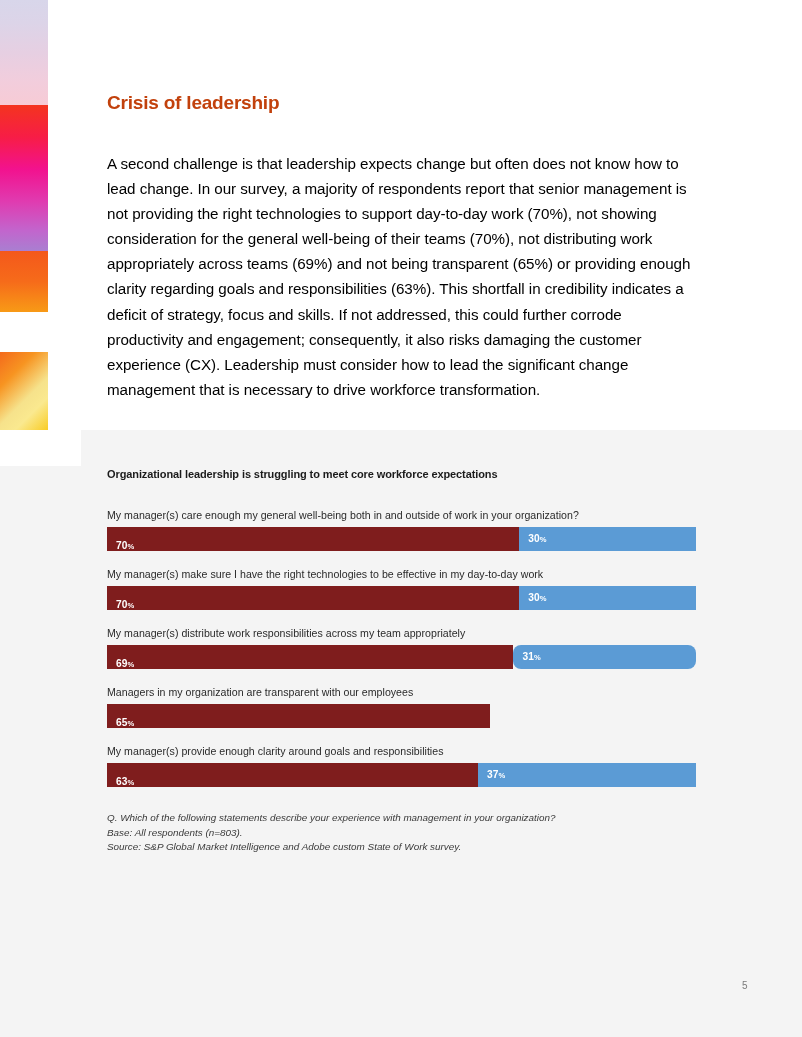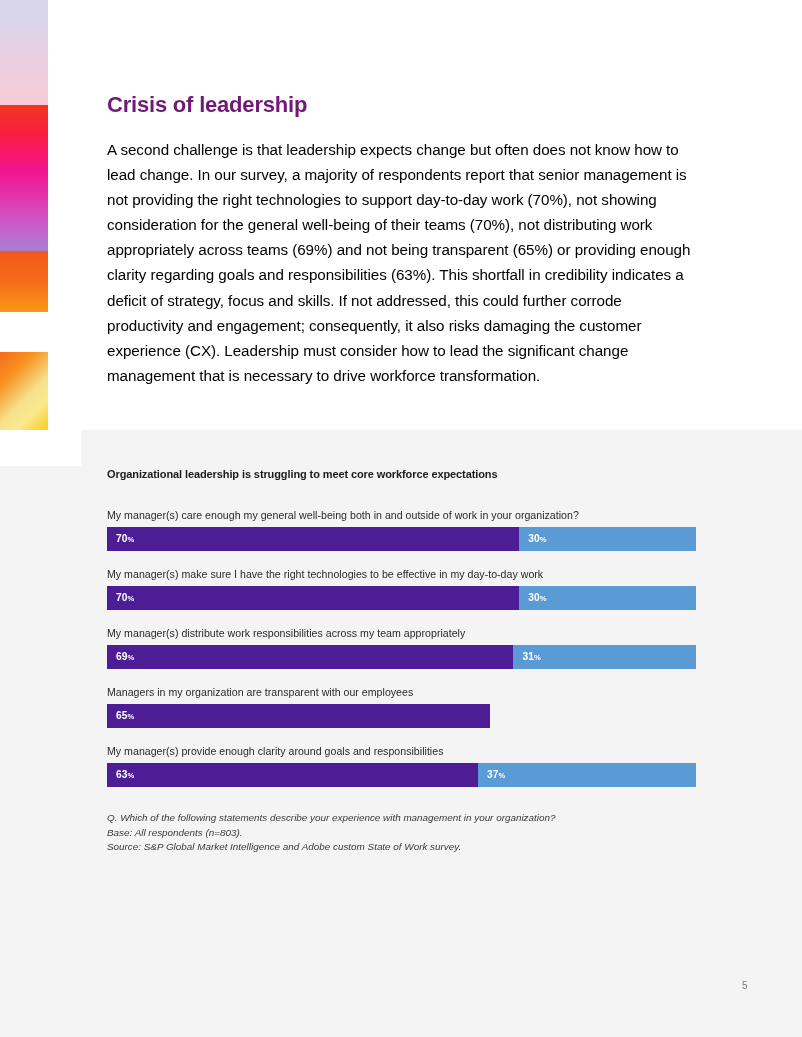--- a/index.html
+++ b/index.html
@@ -52,24 +52,24 @@
   }
 
   
   #article {
     position: absolute;
     left: 107px;
     top: 92px;
     width: 592px;
   }
   #heading {
-    margin: 0 0 19px 0;
-    font-size: 22px;
-    font-weight: 700;
-    color: #701a75;
+    margin: 0 0 37px 0;
+    font-size: 19px;
+    font-weight: 700;
+    color: #c2410c;
     letter-spacing: -0.2px;
   }
   #body-text {
     margin: 0;
     font-size: 15.2px;
     line-height: 25.1px;
     color: #000000;
     letter-spacing: -0.05px;
   }
 
@@ -101,21 +101,21 @@
     height: 24px;
     overflow: hidden;
   }
   .seg {
     display: flex;
     align-items: center;
     height: 24px;
     box-sizing: border-box;
     padding-left: 9px;
   }
-  .seg-no  { background: #4c1d95; }
+  .seg-no  { background: #7f1d1d; align-items: flex-end; }
   .seg-yes { background: #5b9bd5; }
   .seg-val {
     color: #ffffff;
     font-size: 10.2px;
     font-weight: 700;
     line-height: 1;
     letter-spacing: 0.1px;
   }
   .seg-val .pct {
     font-size: 7.6px;
@@ -208,21 +208,21 @@
               <span class="seg-val">30<span class="pct">%</span></span>
             </div>
           </div>
         </div>
         <div class="bar-group">
           <div class="bar-label">My manager(s) distribute work responsibilities across my team appropriately</div>
           <div class="bar-track">
             <div class="seg seg-no" style="width: 69%;">
               <span class="seg-val">69<span class="pct">%</span></span>
             </div>
-            <div class="seg seg-yes" style="width: 31%;">
+            <div class="seg seg-yes" style="width: 31%; border-radius: 8px;">
               <span class="seg-val">31<span class="pct">%</span></span>
             </div>
           </div>
         </div>
         <div class="bar-group">
           <div class="bar-label">Managers in my organization are transparent with our employees</div>
           <div class="bar-track">
             <div class="seg seg-no" style="width: 65%;">
               <span class="seg-val">65<span class="pct">%</span></span>
             </div>

